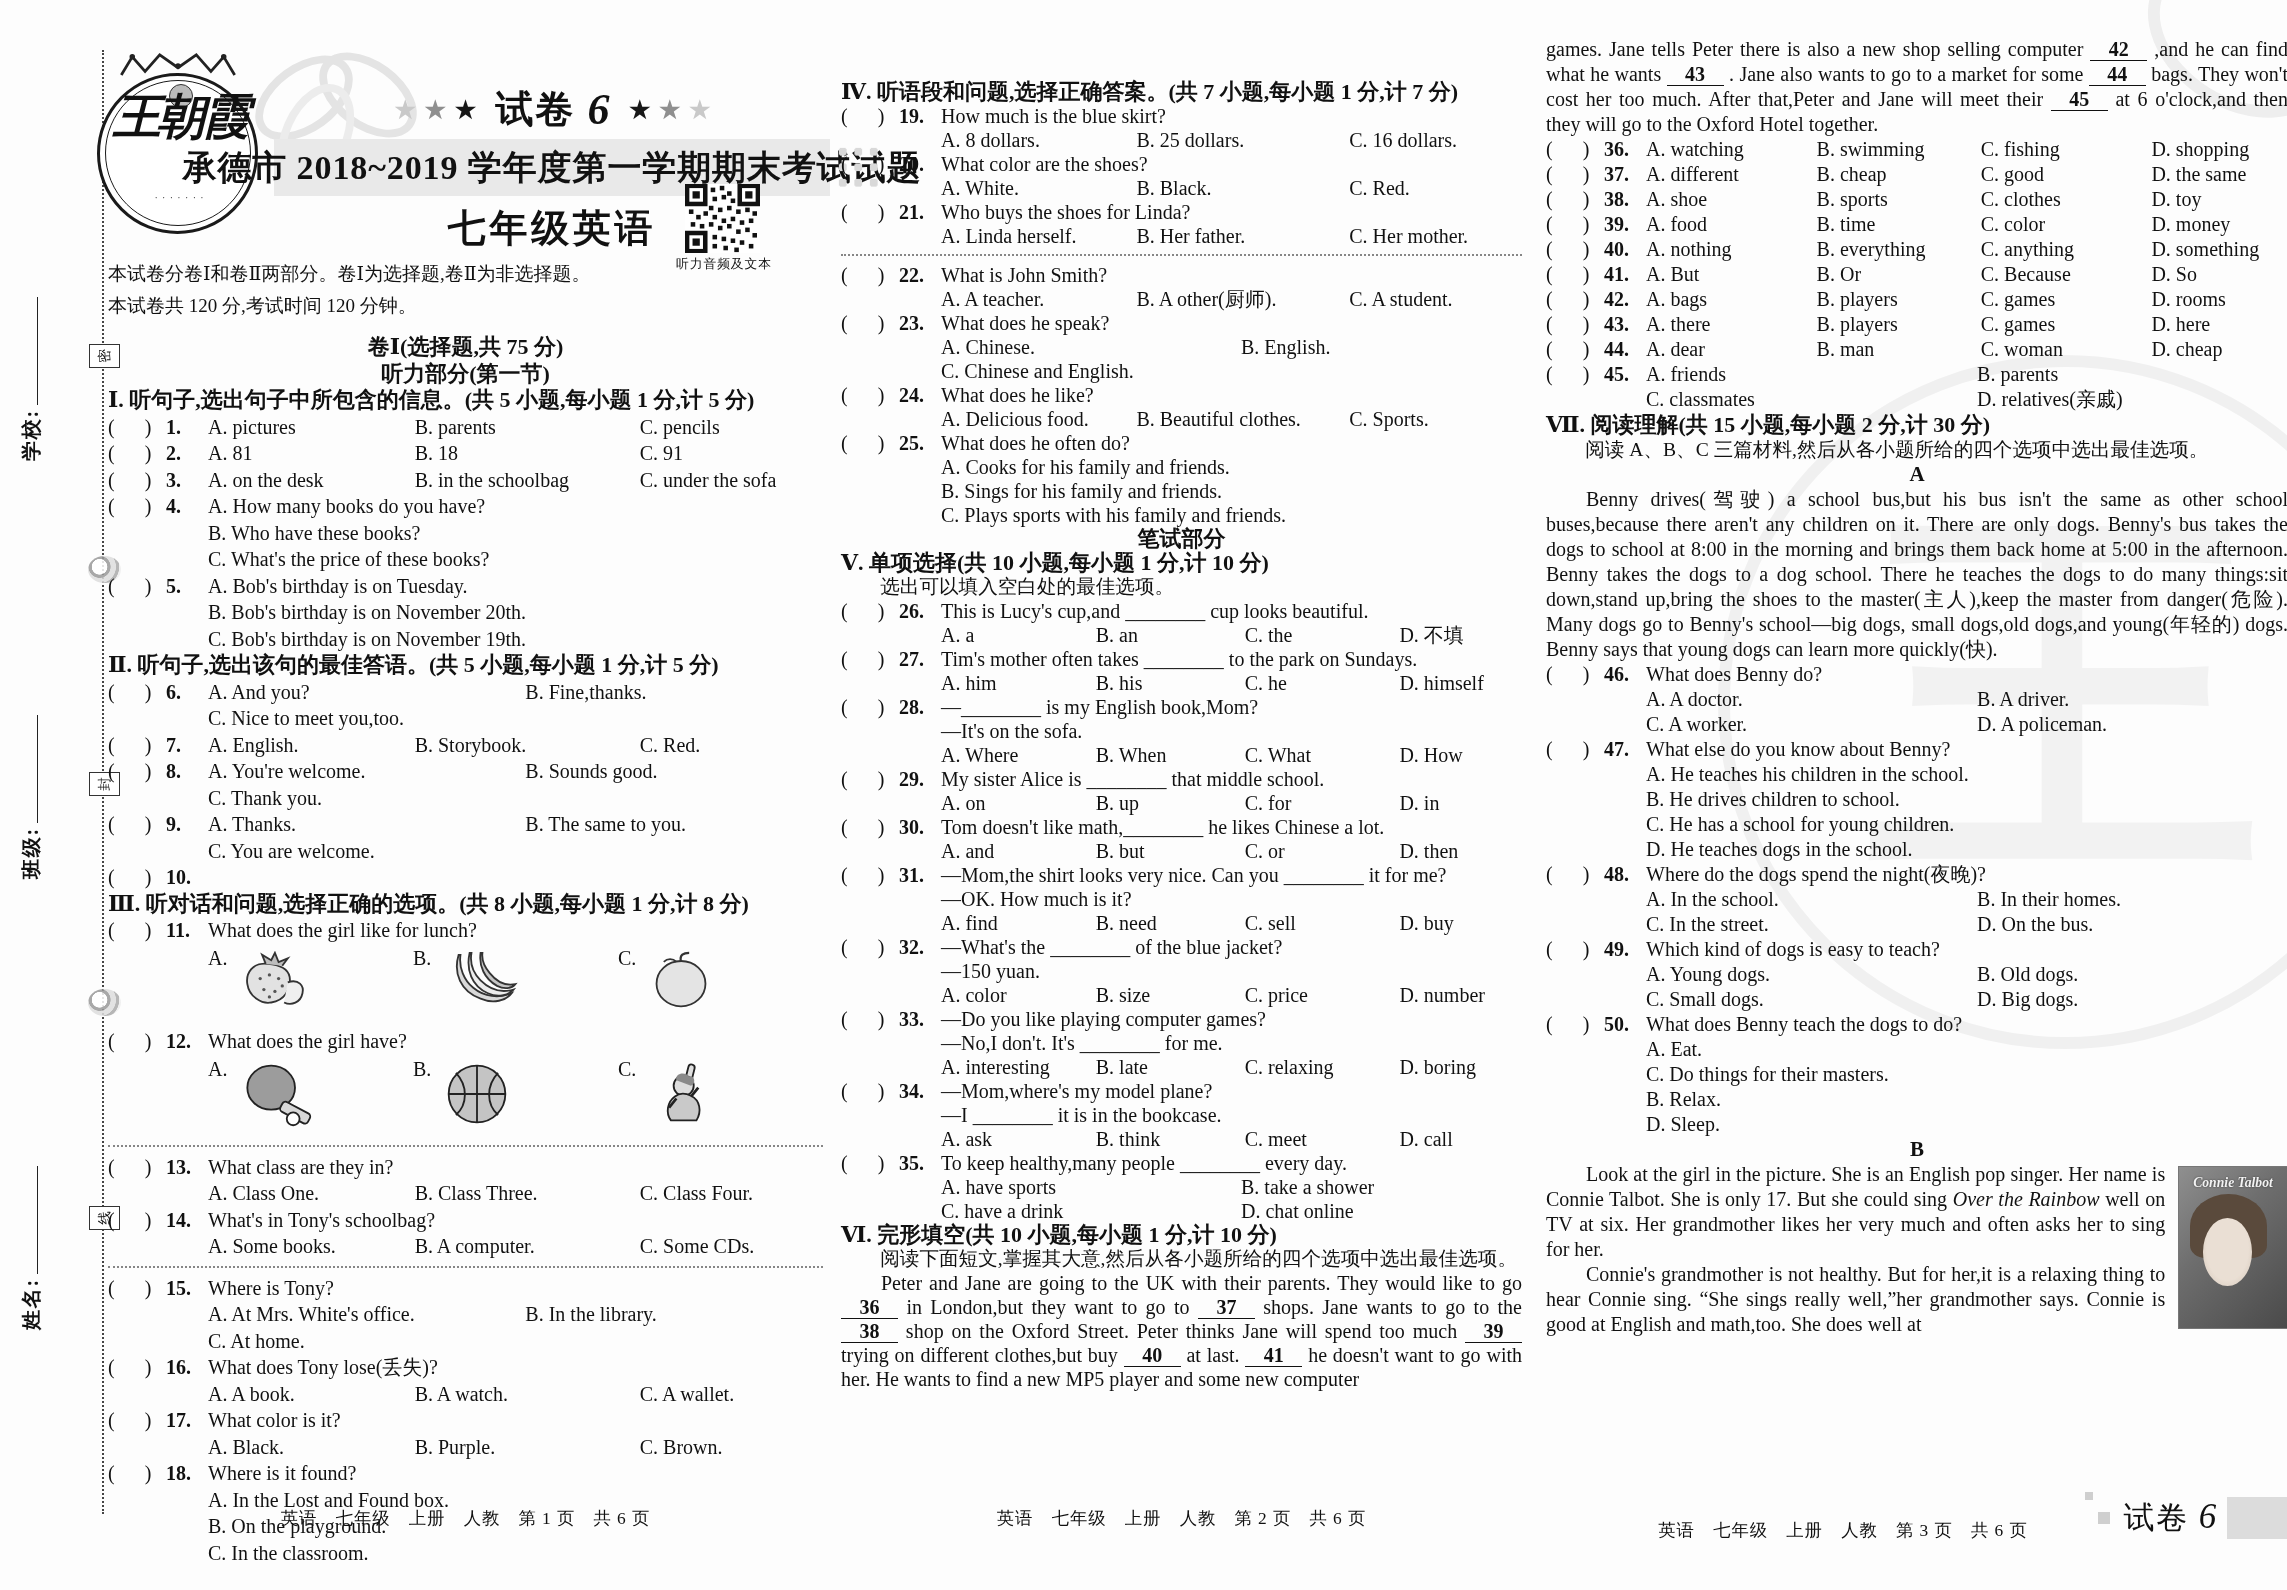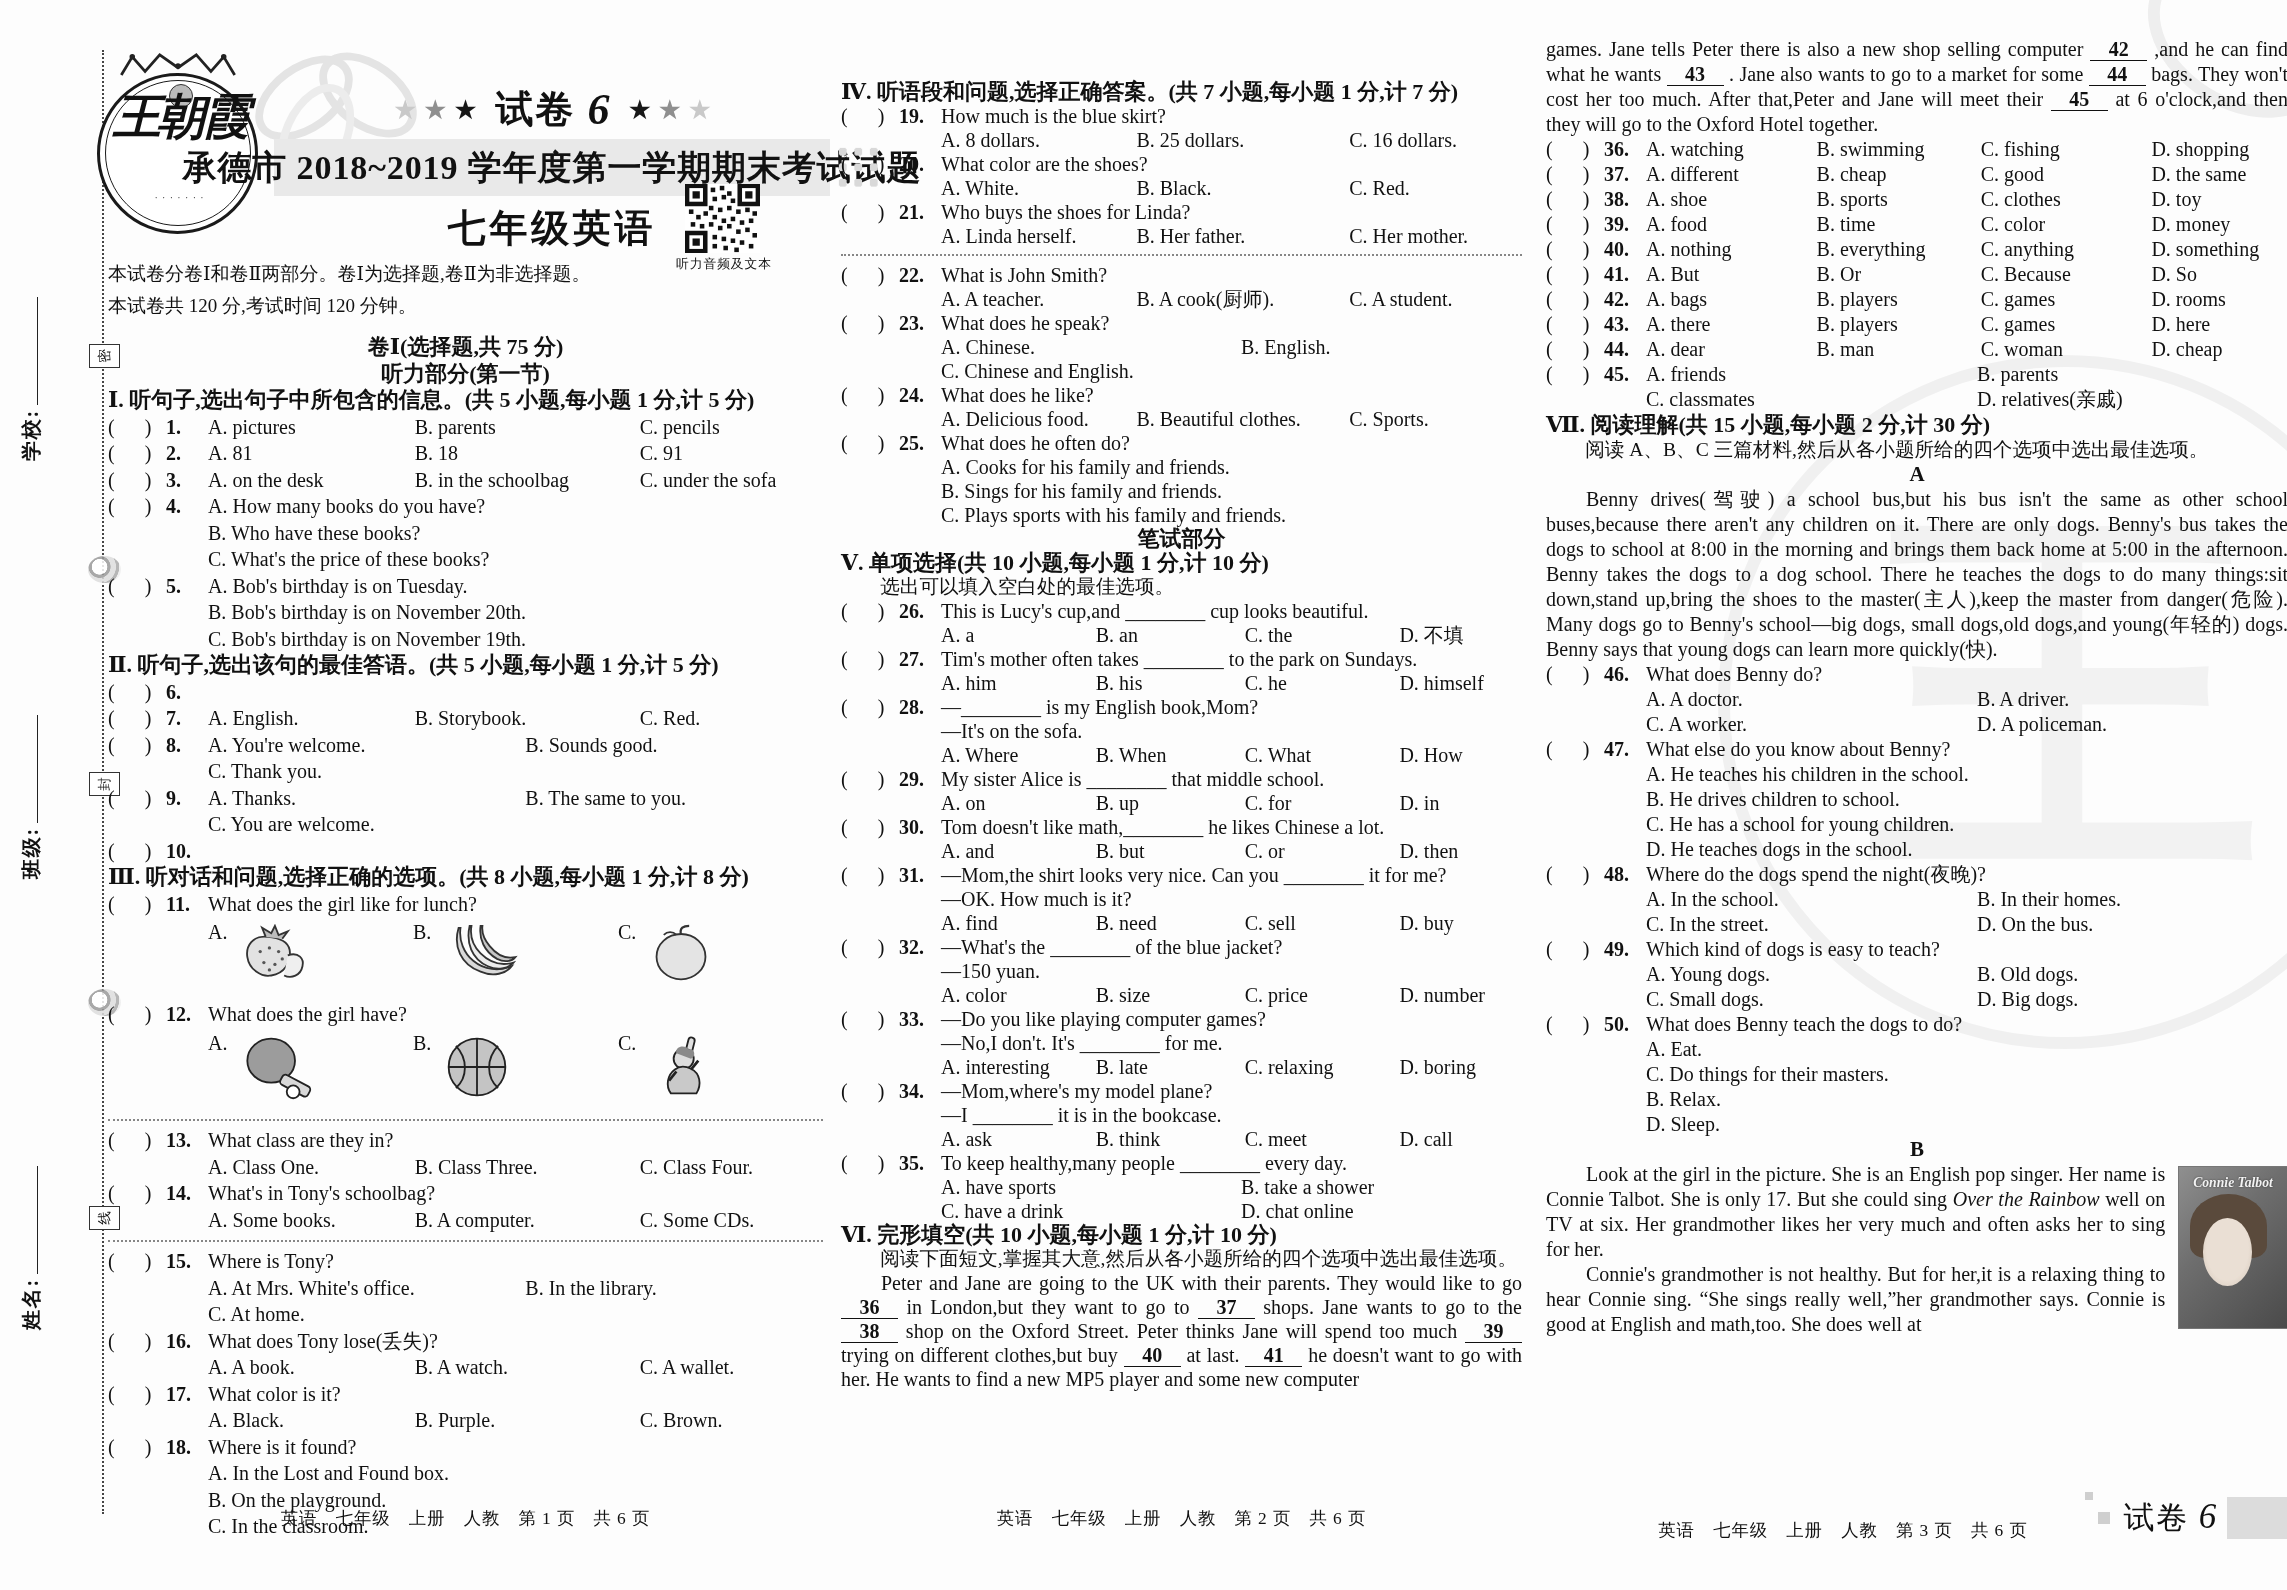--- a/index.html
+++ b/index.html
@@ -261,20 +261,27 @@
           <span class="opt">A. Bob's birthday is on Tuesday.</span>
           <span class="opt">B. Bob's birthday is on November 20th.</span>
           <span class="opt">C. Bob's birthday is on November 19th.</span>
         </div>
       </div>
     </div>
     <div class="shead">Ⅱ. 听句子,选出该句的最佳答语。(共 5 小题,每小题 1 分,计 5 分)</div>
     <div class="q">
       <span class="paren">(　  )</span>
       <span class="num">6.</span>
+      <div class="qb">
+        <div class="opts cols2">
+          <span class="opt">A. And you?</span>
+          <span class="opt">B. Fine,thanks.</span>
+          <span class="opt">C. Nice to meet you,too.</span>
+        </div>
+      </div>
     </div>
     <div class="q">
       <span class="paren">(　  )</span>
       <span class="num">7.</span>
       <div class="qb">
         <div class="opts cols3">
           <span class="opt">A. English.</span>
           <span class="opt">B. Storybook.</span>
           <span class="opt">C. Red.</span>
         </div>
@@ -497,21 +504,21 @@
       </div>
     </div>
     <div class="dash"></div>
     <div class="q">
       <span class="paren">(　  )</span>
       <span class="num">22.</span>
       <div class="qb">
         <div class="stem">What is John Smith?</div>
         <div class="opts cols3">
           <span class="opt">A. A teacher.</span>
-          <span class="opt">B. A cook(厨师).</span>
+          <span class="opt">B. A other(厨师).</span>
           <span class="opt">C. A student.</span>
         </div>
       </div>
     </div>
     <div class="q">
       <span class="paren">(　  )</span>
       <span class="num">23.</span>
       <div class="qb">
         <div class="stem">What does he speak?</div>
         <div class="opts cols2">

